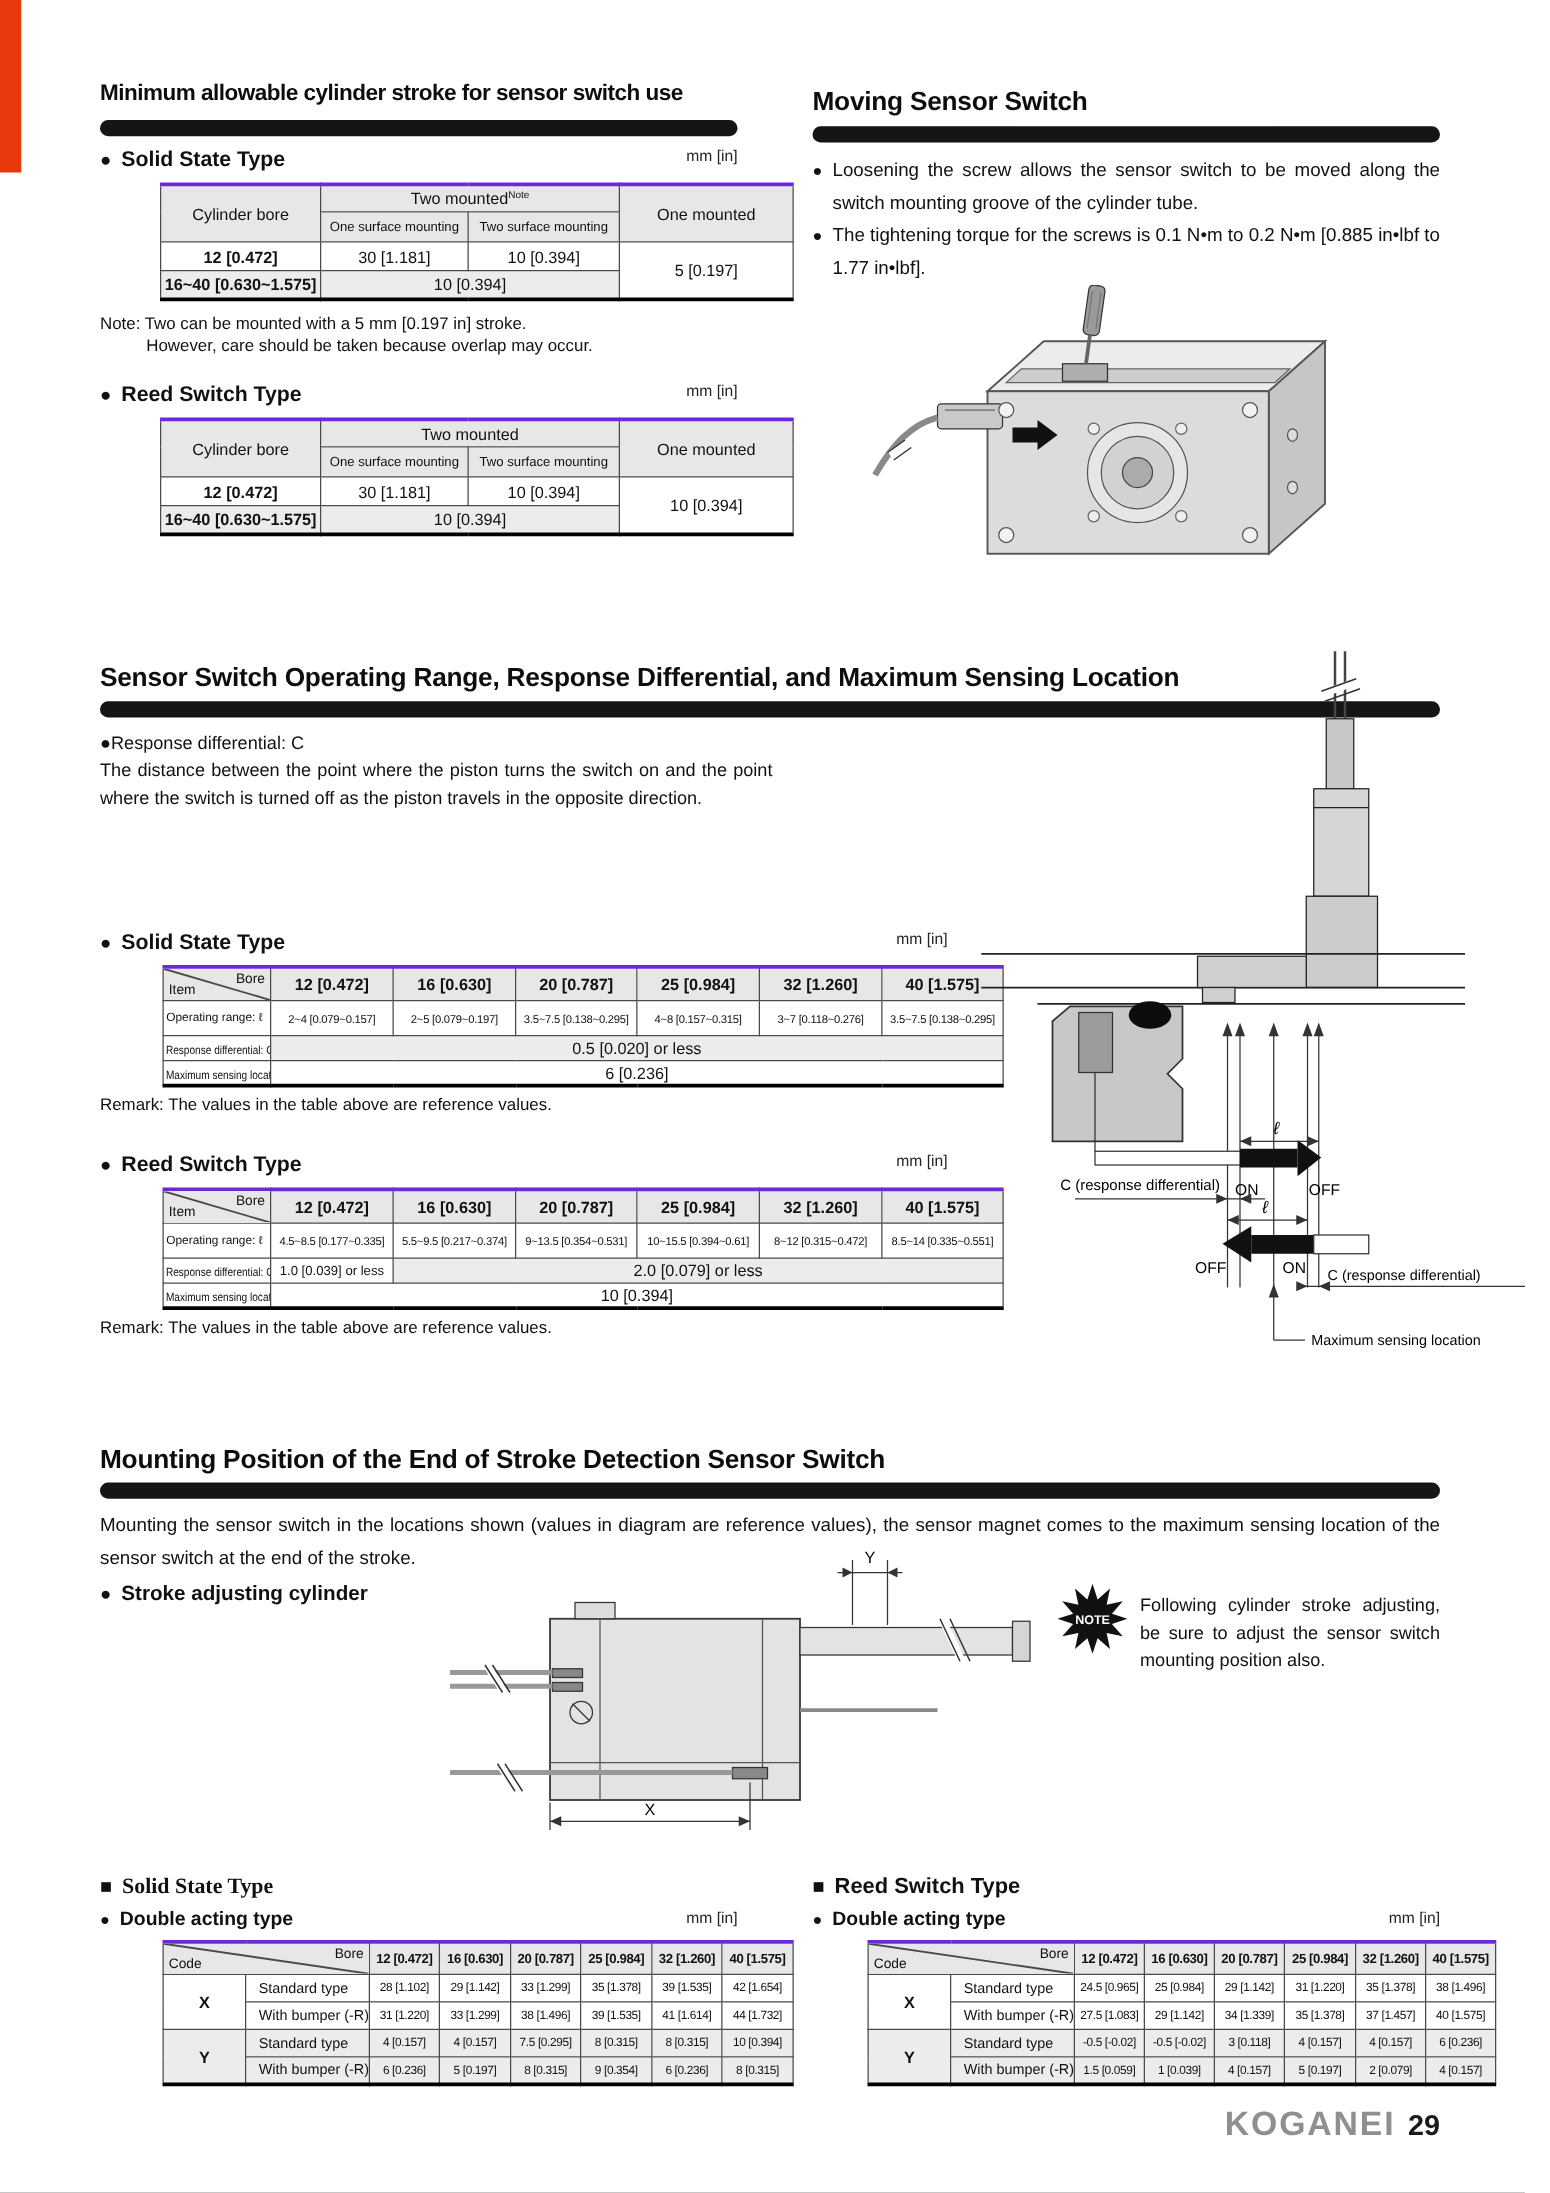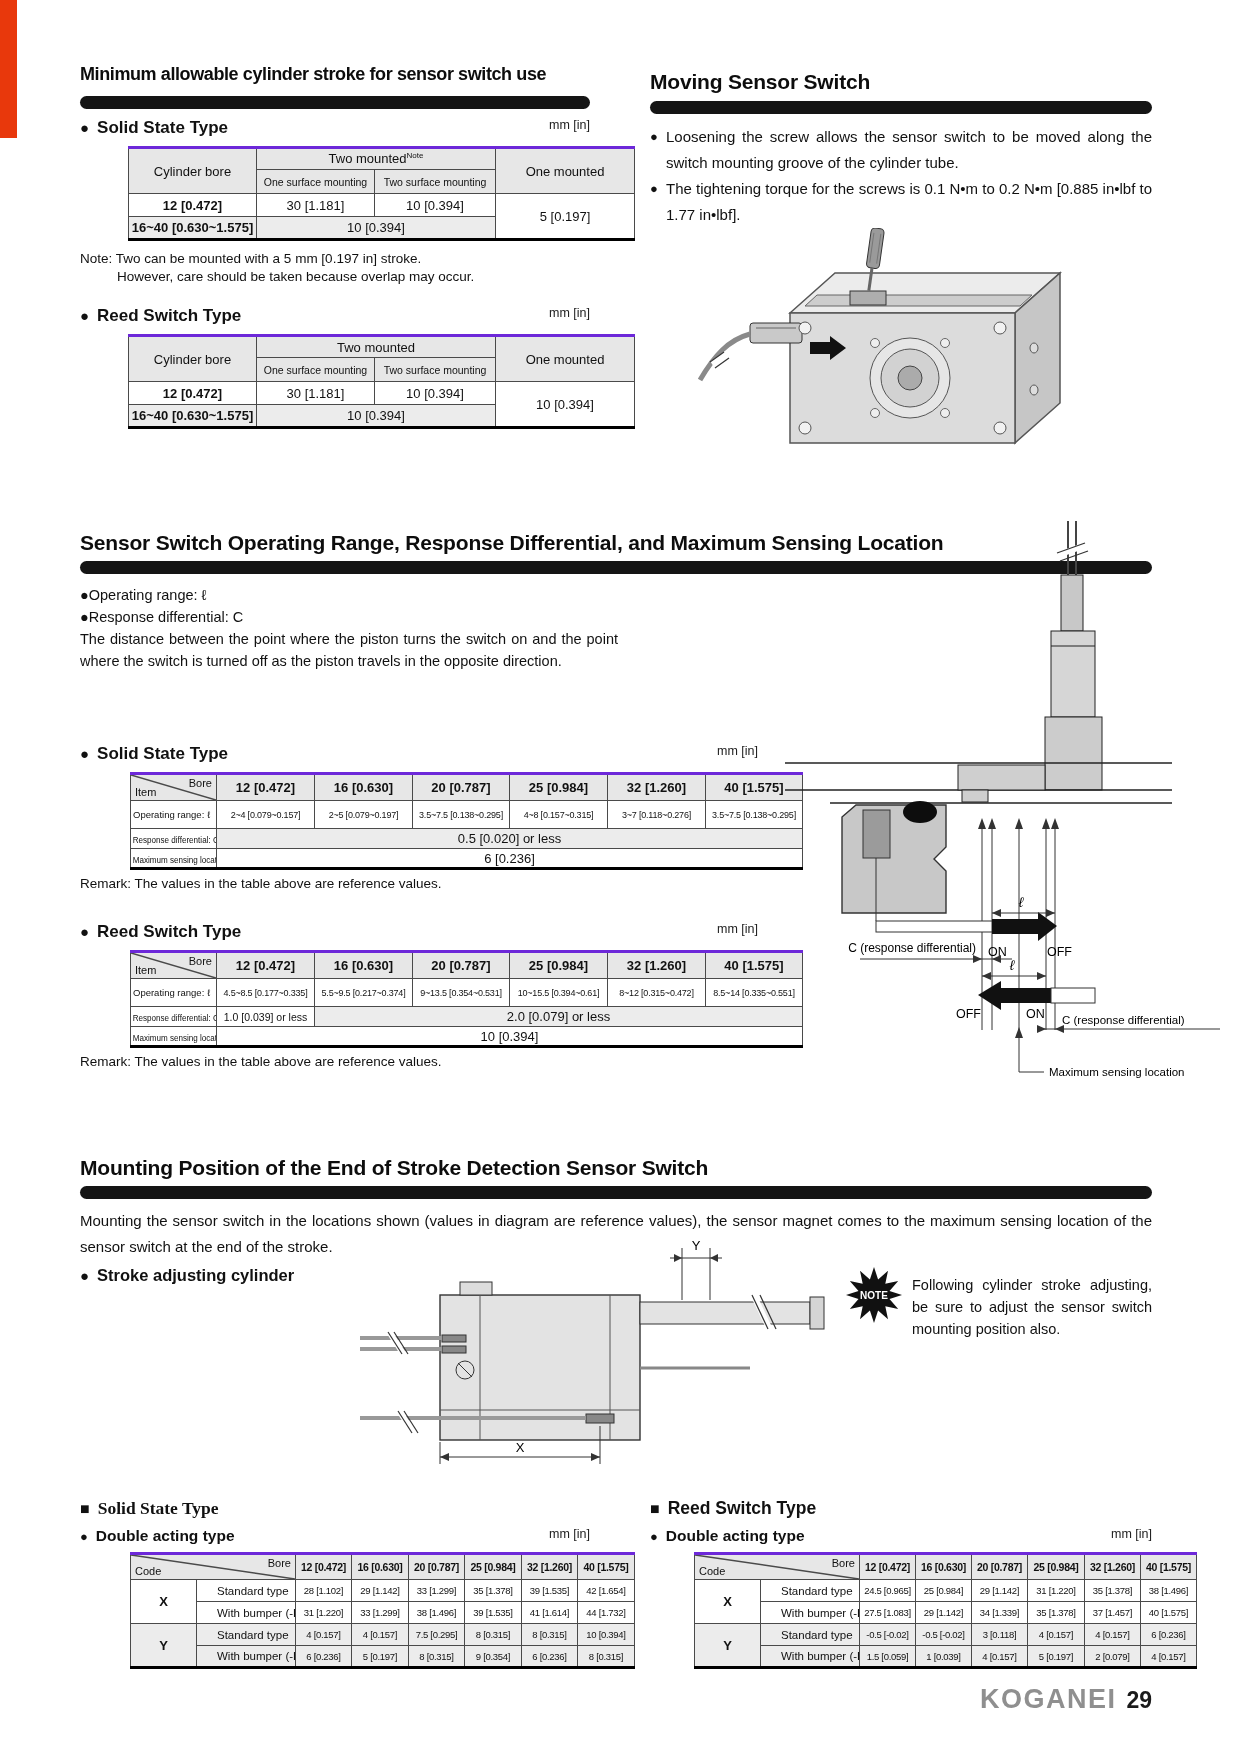--- a/index.html
+++ b/index.html
@@ -27,21 +27,21 @@
   .cond{font-size:9px;letter-spacing:-0.2px;}
   .rl{font-size:9.5px;text-align:left;padding-left:2px;}
   .rl-c{display:inline-block;transform:scaleX(.85);transform-origin:left center;font-size:9.5px;white-space:nowrap;padding-left:2px;}
   .rl-td{text-align:left;}
   .diag-cell{position:relative;}
   .diag-cell svg.dline{position:absolute;left:0;top:0;width:100%;height:100%;}
   .diag-tr{position:absolute;top:2px;right:4px;font-size:11px;}
   .diag-bl{position:absolute;bottom:2px;left:4px;font-size:11px;}
   .bore-h{font-weight:bold;font-size:10.5px;letter-spacing:-0.3px;}
   .val{font-size:9.5px;letter-spacing:-0.3px;}
-  .tl{font-size:11.5px;text-align:left;padding-left:20px;}
+  .tl{font-size:11.5px;text-align:left;padding-left:10px;}
   .bullet-item{display:flex;font-size:15px;line-height:26px;text-align:justify;margin:0;}
   .bullet-item .marker{flex:0 0 16px;font-size:13px;line-height:26px;}
   sup.note-sup{font-size:8px;vertical-align:super;}
   .footer-brand{font-size:27px;font-weight:bold;color:#8f8f8f;letter-spacing:1.5px;}
   .footer-page{font-size:23px;font-weight:bold;color:#1a1a1a;margin-left:10px;}
   svg text{font-family:"Liberation Sans","DejaVu Sans",sans-serif;}
 </style>
 </head>
 <body>
 
@@ -170,21 +170,20 @@
     <circle cx="205" cy="185" r="4.5" fill="#eee" stroke="#666"></circle>
     <circle cx="275" cy="185" r="4.5" fill="#eee" stroke="#666"></circle>
     <ellipse cx="364" cy="120" rx="4" ry="5" fill="#ddd" stroke="#555"></ellipse>
     <ellipse cx="364" cy="162" rx="4" ry="5" fill="#ddd" stroke="#555"></ellipse>
   </svg>
 
   <div class="abs sec-title" style="left:80px;top:531px;">Sensor Switch Operating Range, Response Differential, and Maximum Sensing Location</div>
   <div class="abs bar" style="left:80px;top:561px;width:1072px;"></div>
 
   <div class="abs" style="left:80px;top:584px;width:538px;">
-    <p class="body-text"><span>●</span><span>Operating range: ℓ</span></p>
     <p class="body-text"><span>●</span><span>Response differential: C</span></p>
     <p class="body-text">The distance between the point where the piston turns the switch on and the point where the switch is turned off as the piston travels in the opposite direction.</p>
   </div>
 
   <div class="abs headline" style="left:80px;top:744px;width:678px;">
     <span class="sub-head"><span class="marker">●</span><span>Solid State Type</span></span>
     <span class="unit">mm [in]</span>
   </div>
 
   <table class="abs" style="left:86px;top:772px;width:672px;">

